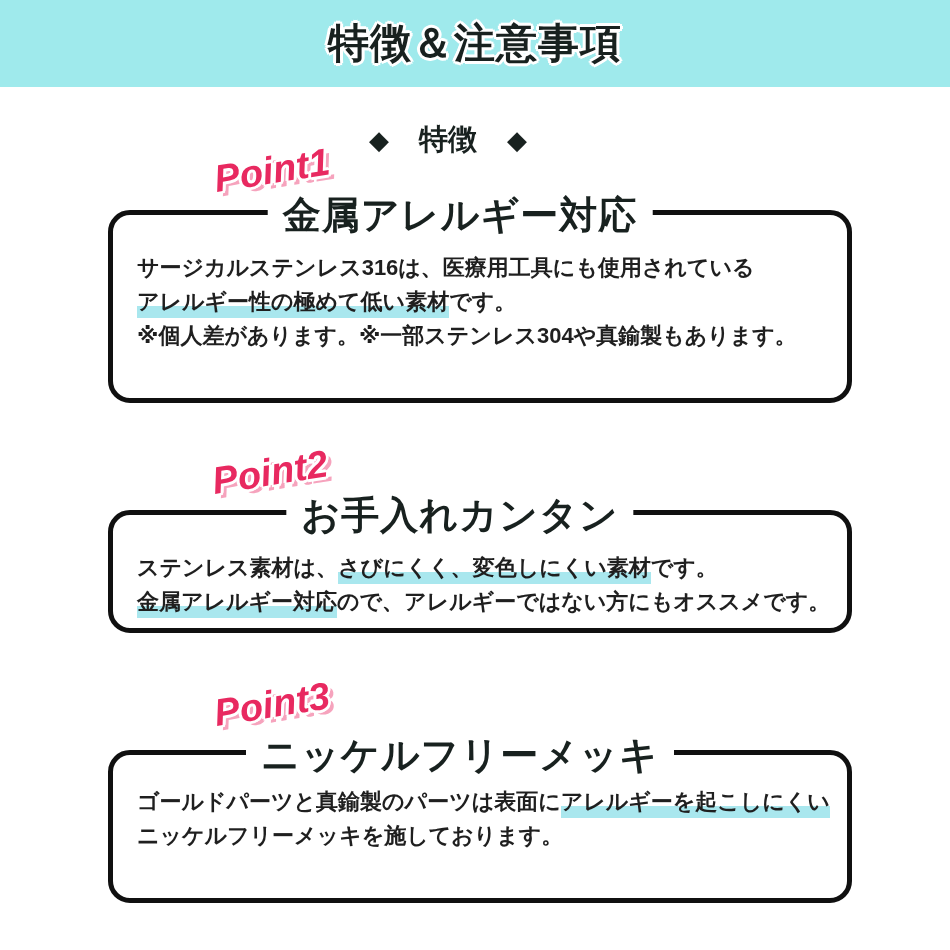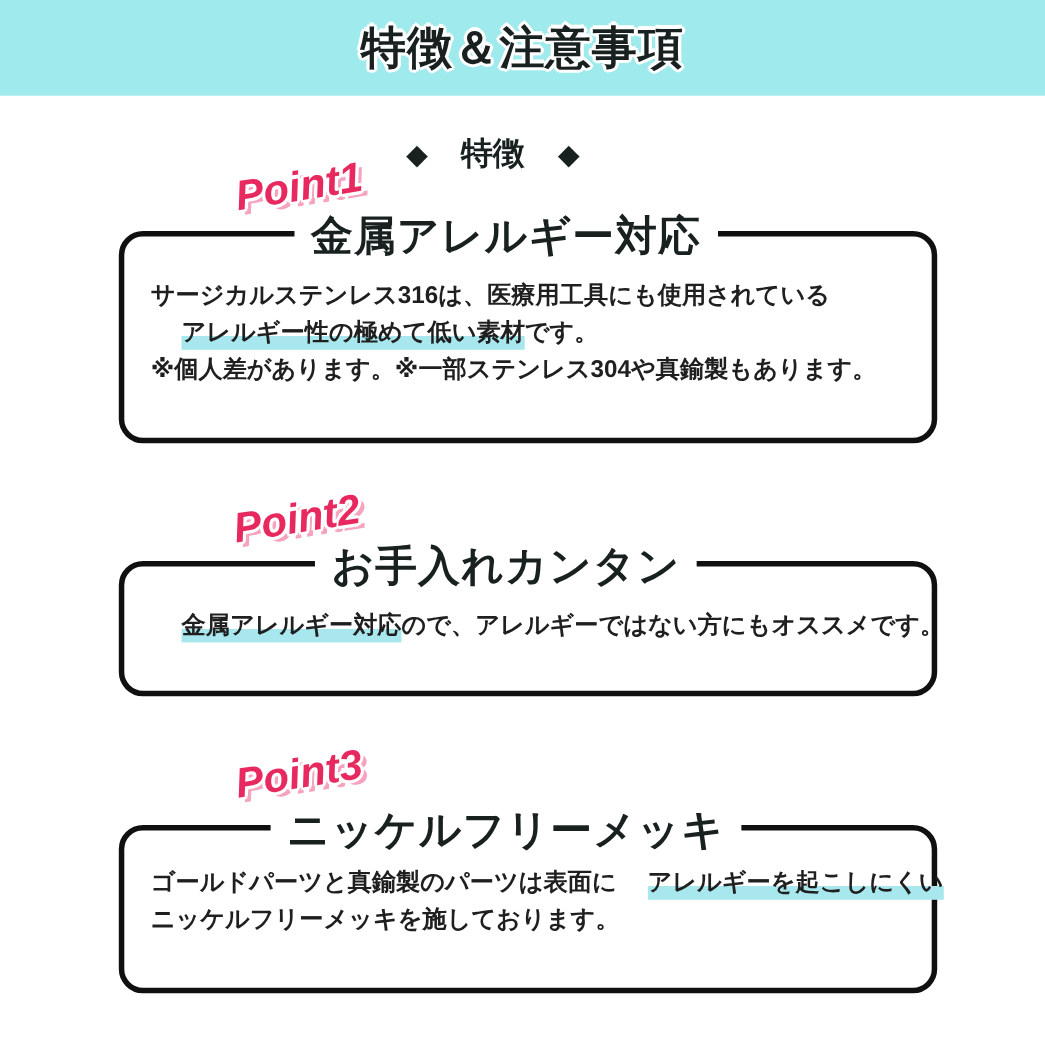--- a/index.html
+++ b/index.html
@@ -59,21 +59,20 @@
     line-height:42px;letter-spacing:1px;
   }
   .pline{
     margin:0;padding:0 0 0 24px;white-space:nowrap;
     font-size:22px;font-weight:700;line-height:34px;letter-spacing:0;
     color:var(--body-text);
   }
   .hl{
     background:linear-gradient(to bottom,transparent 58%,var(--highlight) 58%);
     padding-bottom:4px;
-    margin-left:28px;
   }
 </style>
 </head>
 <body>
 
 <div class="canvas">
 
   <div class="header">
     <h1 class="header-title">特徴＆注意事項</h1>
   </div>
@@ -88,20 +87,21 @@
       <div class="point-badge" style="left:218px;top:158px">Point1</div>
       <section class="pbox" style="top:210px;height:193px;padding-top:36px">
         <div class="ptitle">金属アレルギー対応</div>
         <p class="pline"><span class="">サージカルステンレス316は、医療用工具にも使用されている</span></p>
         <p class="pline"><span class="hl">アレルギー性の極めて低い素材</span><span class="">です。</span></p>
         <p class="pline"><span class="">※個人差があります。※一部ステンレス304や真鍮製もあります。</span></p>
       </section>
       <div class="point-badge" style="left:216px;top:460px">Point2</div>
       <section class="pbox" style="top:510px;height:123px;padding-top:36px">
         <div class="ptitle">お手入れカンタン</div>
+        <p class="pline"><span class="">ステンレス素材は、</span><span class="hl">さびにくく、変色しにくい素材</span><span class="">です。</span></p>
         <p class="pline"><span class="hl">金属アレルギー対応</span><span class="">ので、アレルギーではない方にもオススメです。</span></p>
       </section>
       <div class="point-badge" style="left:218px;top:692px">Point3</div>
       <section class="pbox" style="top:750px;height:153px;padding-top:30px">
         <div class="ptitle">ニッケルフリーメッキ</div>
         <p class="pline"><span class="">ゴールドパーツと真鍮製のパーツは表面に</span><span class="hl">アレルギーを起こしにくい</span></p>
         <p class="pline"><span class="">ニッケルフリーメッキを施しております。</span></p>
       </section>
     </div>
 

